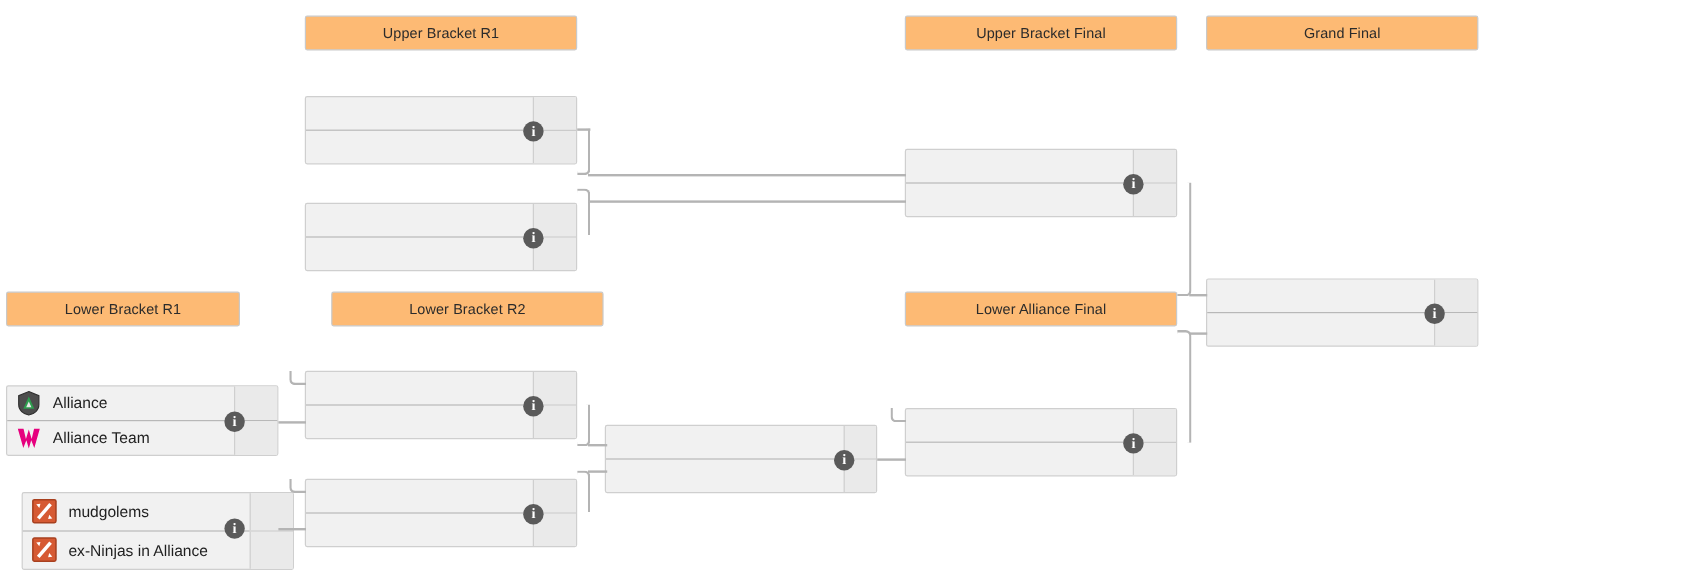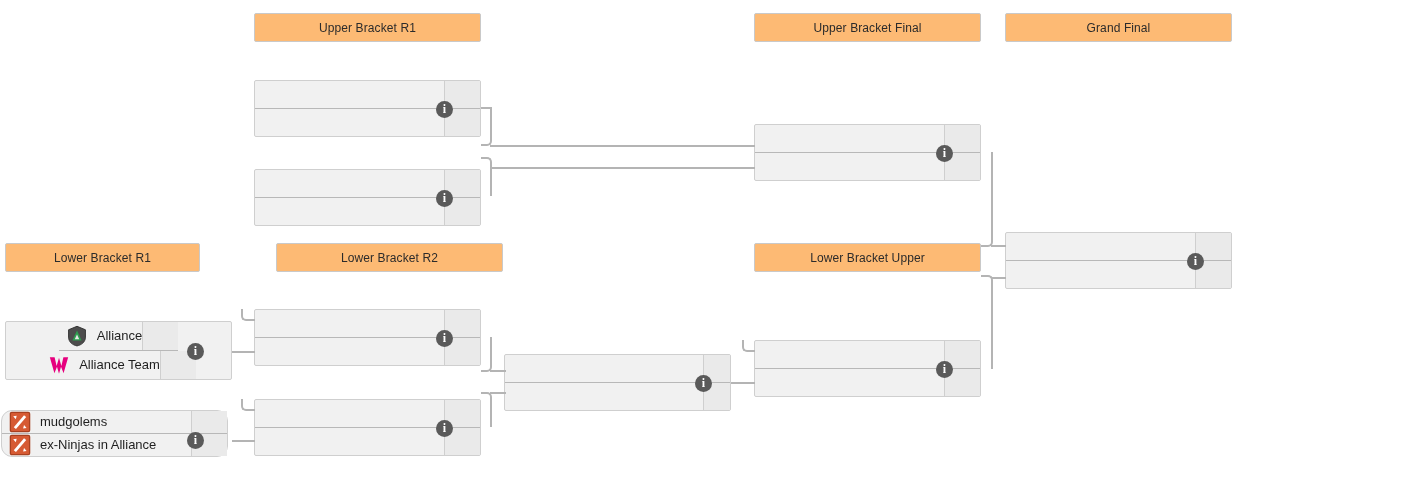--- a/index.html
+++ b/index.html
@@ -164,21 +164,21 @@
     <div class="round-header" style="left: 1005px; top: 13px; width: 227px;">
       <span>Grand Final</span>
     </div>
     <div class="round-header" style="left: 5px; top: 243px; width: 195px;">
       <span>Lower Bracket R1</span>
     </div>
     <div class="round-header" style="left: 254px; top: 243px; width: 227px; margin-left: 22px;">
       <span>Lower Bracket R2</span>
     </div>
     <div class="round-header" style="left: 754px; top: 243px; width: 227px;">
-      <span>Lower Bracket Upper</span>
+      <span>Lower Alliance Final</span>
     </div>
     <div class="match" style="left: 254px; top: 80px; width: 227px; height: 57px;">
       <div class="opp top">
         <div class="team">
           <span class="tname"></span>
         </div>
         <div class="score" style="flex-basis: 36px; width: 36px;"></div>
       </div>
       <div class="opp bottom">
         <div class="team">
@@ -226,21 +226,21 @@
         <div class="score" style="flex-basis: 36px; width: 36px;"></div>
       </div>
       <div class="opp bottom">
         <div class="team">
           <span class="tname"></span>
         </div>
         <div class="score" style="flex-basis: 36px; width: 36px;"></div>
       </div>
     </div>
     <div class="info-badge" style="left: 1187px; top: 252.5px;">i</div>
-    <div class="match" style="left: 5px; top: 321px; width: 227px; height: 59px; align-items: center;">
+    <div class="match" style="left: 5px; top: 321px; width: 227px; height: 59px;">
       <div class="opp top">
         <div class="team">
           <svg viewBox="0 0 24 24" class="logo">
             <path d="M12 1.4 L21.2 5.2 L21.2 13.2 C21.2 18.4 17.0 21.8 12 22.8 C7.0 21.8 2.8 18.4 2.8 13.2 L2.8 5.2 Z" fill="#4d4d4d" stroke="#2f2f2f" stroke-width="1"></path>
             <path d="M12 6.0 L17.0 17.0 L7.0 17.0 Z" fill="#2e9e4f"></path>
             <path d="M12 10.4 L14.4 15.6 L9.6 15.6 Z" fill="#e8e8e8"></path>
           </svg>
           <span class="tname">Alliance</span>
         </div>
         <div class="score" style="flex-basis: 36px; width: 36px;"></div>
@@ -249,21 +249,21 @@
         <div class="team">
           <svg viewBox="0 0 24 24" class="logo">
             <path d="M2.0 3.5 L7.2 3.5 L9.4 13.0 L12.0 4.2 L14.6 13.0 L16.8 3.5 L22.0 3.5 L17.0 21.0 L14.2 14.0 L12.0 21.5 L9.8 14.0 L7.0 21.0 Z" fill="#e6007e"></path>
           </svg>
           <span class="tname">Alliance Team</span>
         </div>
         <div class="score" style="flex-basis: 36px; width: 36px;"></div>
       </div>
     </div>
     <div class="info-badge" style="left: 187px; top: 342.5px;">i</div>
-    <div class="match" style="left: 1px; top: 410px; width: 227px; height: 47px; border-radius: 11px;">
+    <div class="match" style="left: 18px; top: 410px; width: 227px; height: 65px;">
       <div class="opp top">
         <div class="team">
           <svg viewBox="0 0 24 24" class="logo">
             <rect x="1.5" y="1.5" width="21" height="21" rx="1.5" fill="#d65a33" stroke="#a8401f" stroke-width="1.4"></rect>
             <path d="M5.2 17.6 L16.4 4.6 L18.8 6.6 L7.6 19.6 Z" fill="#ffffff"></path>
             <path d="M4.6 5.6 L8.4 5.2 L7.4 9.0 Z" fill="#ffffff"></path>
             <path d="M19.2 18.6 L15.4 19.0 L16.4 15.2 Z" fill="#ffffff"></path>
           </svg>
           <span class="tname">mudgolems</span>
         </div>

